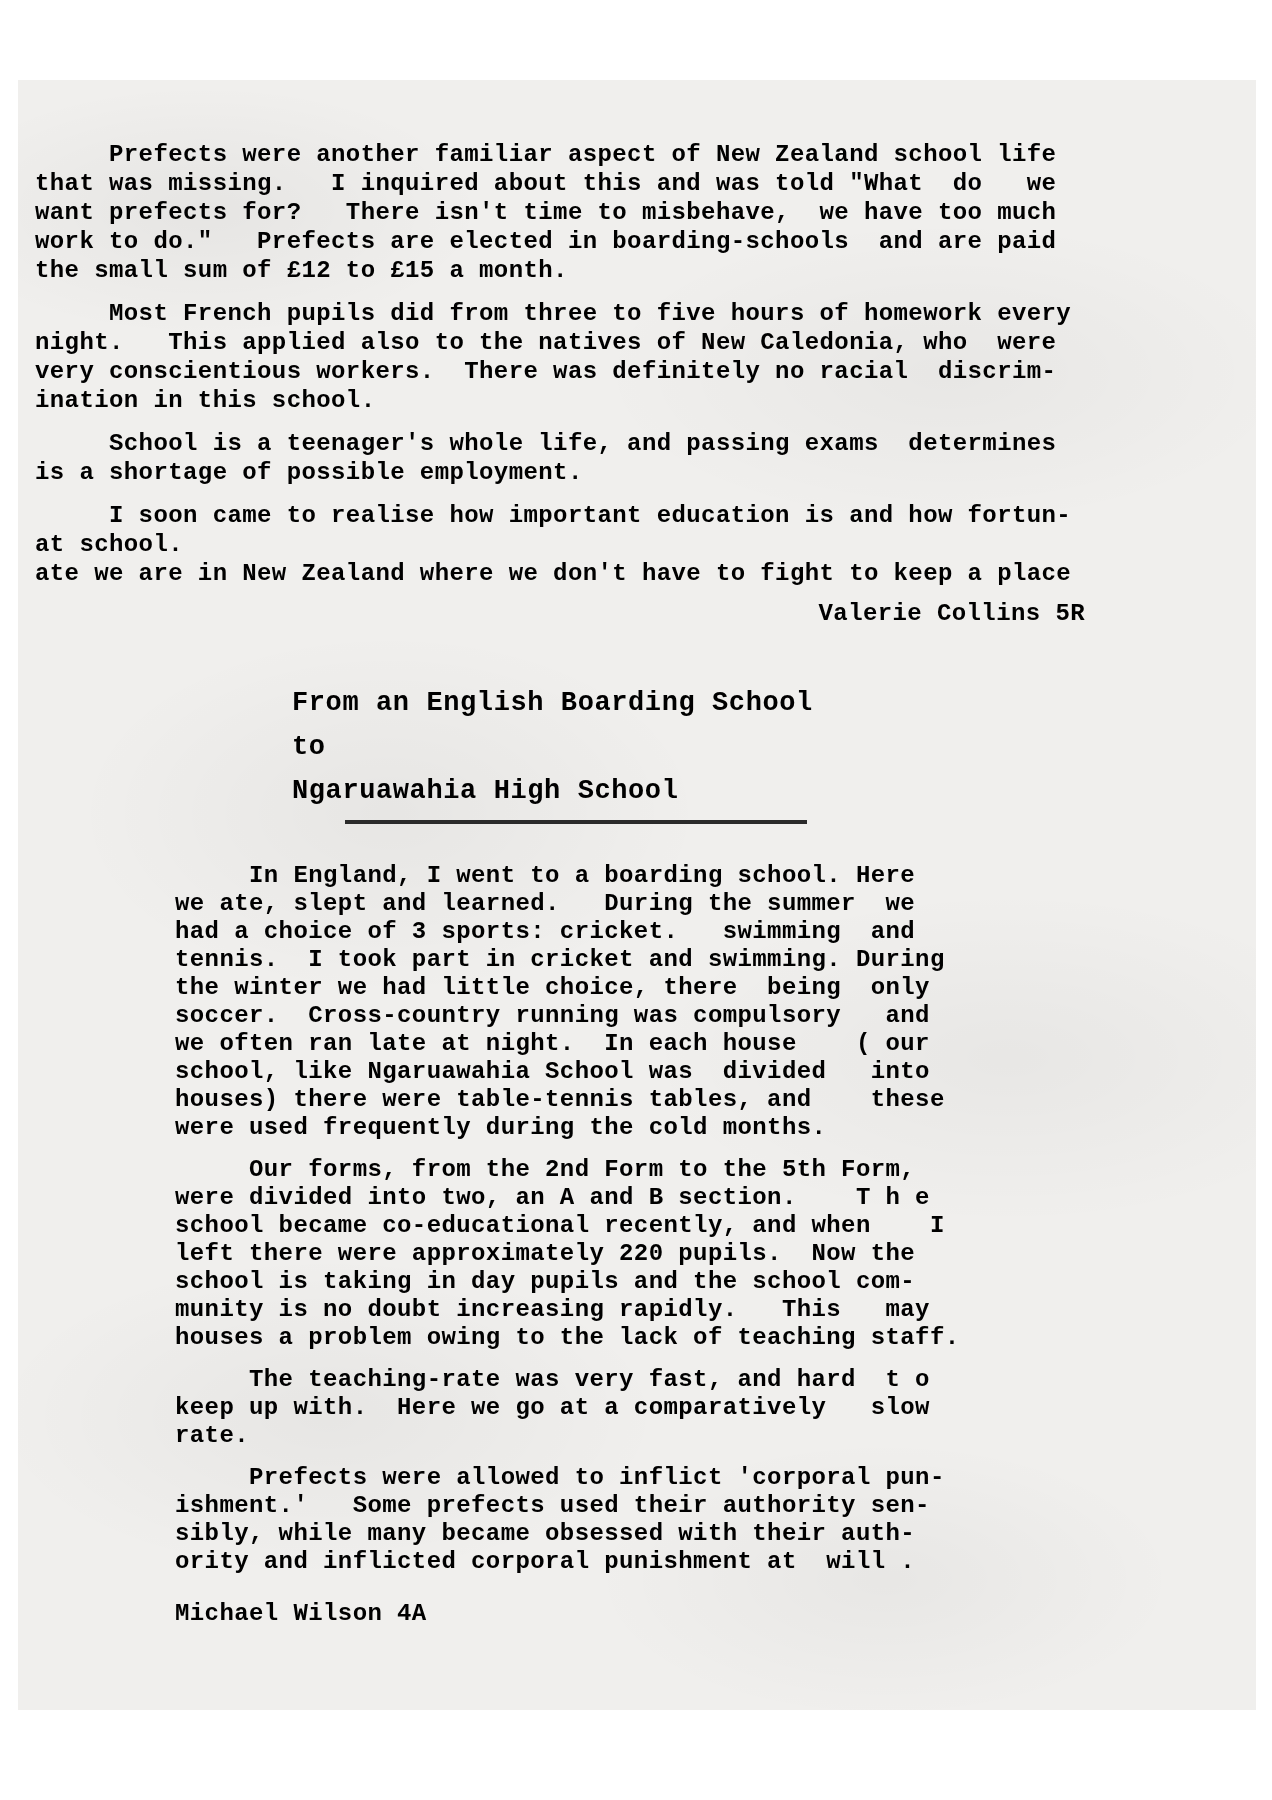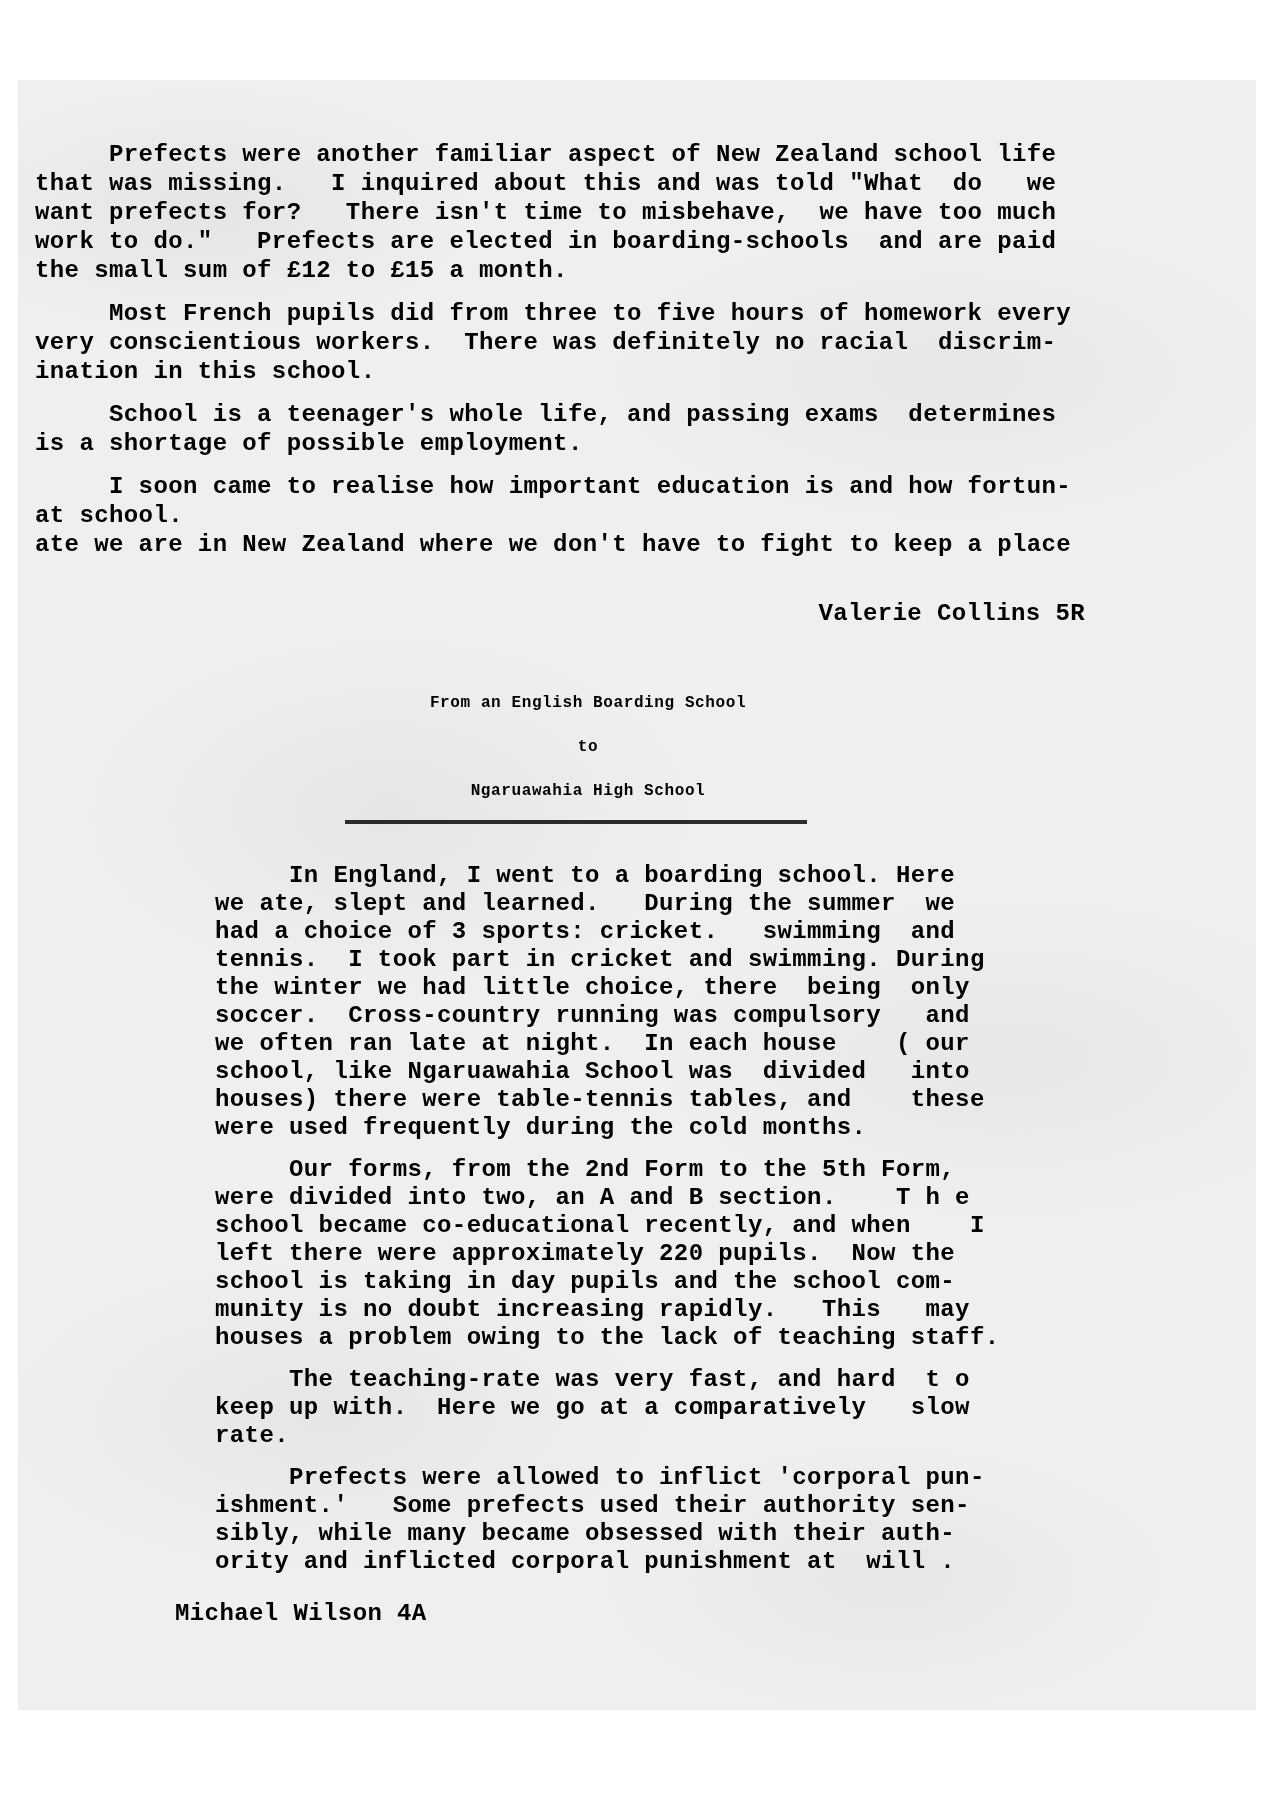--- a/index.html
+++ b/index.html
@@ -45,33 +45,33 @@
   .article-1 .line { line-height: 29px; }
   .article-1 .para { margin-bottom: 14px; }
 
   .signature-1 {
     left: 35px; top: 600px; width: 1050px;
     text-align: right;
     font-size: 24px; letter-spacing: 0.4px;
   }
 
   .heading-block {
-    left: 308px; top: 688px; width: 560px;
-    text-align: center;
-    font-size: 16px; letter-spacing: 0.6px;
+    left: 292px; top: 688px; width: 560px;
+    text-align: left;
+    font-size: 27px; letter-spacing: 0.6px;
   }
   .heading-block .h-line { line-height: 30px; margin-bottom: 14px; }
   .heading-rule {
     left: 345px; top: 820px; width: 462px; height: 3px;
     background: #2b2b2b;
     border-bottom: 1px solid rgba(43,43,43,0.45);
   }
 
   .article-2 {
-    left: 175px; top: 862px; width: 800px; margin-left: 40px;
+    left: 175px; top: 862px; width: 800px;
   }
   .article-2 .line { line-height: 28px; }
   .article-2 .para { margin-bottom: 14px; }
 
   .signature-2 {
     left: 175px; top: 1600px; width: 845px;
     font-size: 24px; letter-spacing: 0.4px;
   }
 </style>
 </head>
@@ -84,20 +84,21 @@
   <div class="layer article-1 typed">
     <div class="para">
         <div class="line">     Prefects were another familiar aspect of New Zealand school life</div>
         <div class="line">that was missing.   I inquired about this and was told "What  do   we</div>
         <div class="line">want prefects for?   There isn't time to misbehave,  we have too much</div>
         <div class="line">work to do."   Prefects are elected in boarding-schools  and are paid</div>
         <div class="line">the small sum of £12 to £15 a month.</div>
       </div>
     <div class="para">
         <div class="line">     Most French pupils did from three to five hours of homework every</div>
+        <div class="line">night.   This applied also to the natives of New Caledonia, who  were</div>
         <div class="line">very conscientious workers.  There was definitely no racial  discrim-</div>
         <div class="line">ination in this school.</div>
       </div>
     <div class="para">
         <div class="line">     School is a teenager's whole life, and passing exams  determines</div>
         <div class="line">is a shortage of possible employment.</div>
       </div>
     <div class="para">
         <div class="line">     I soon came to realise how important education is and how fortun-</div>
         <div class="line">at school.</div>

